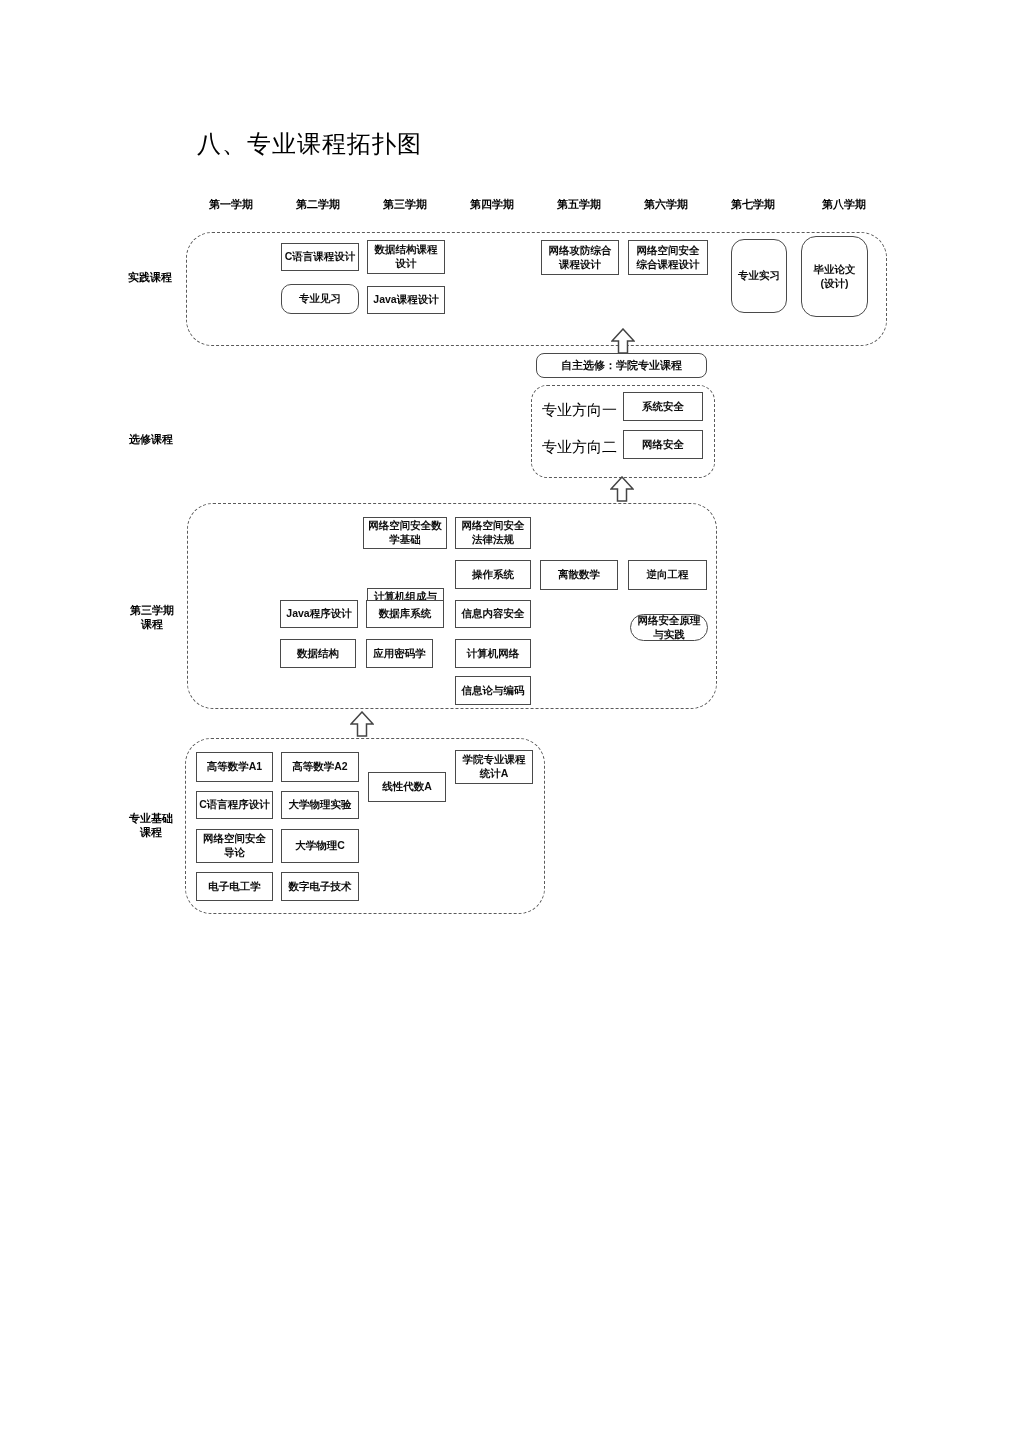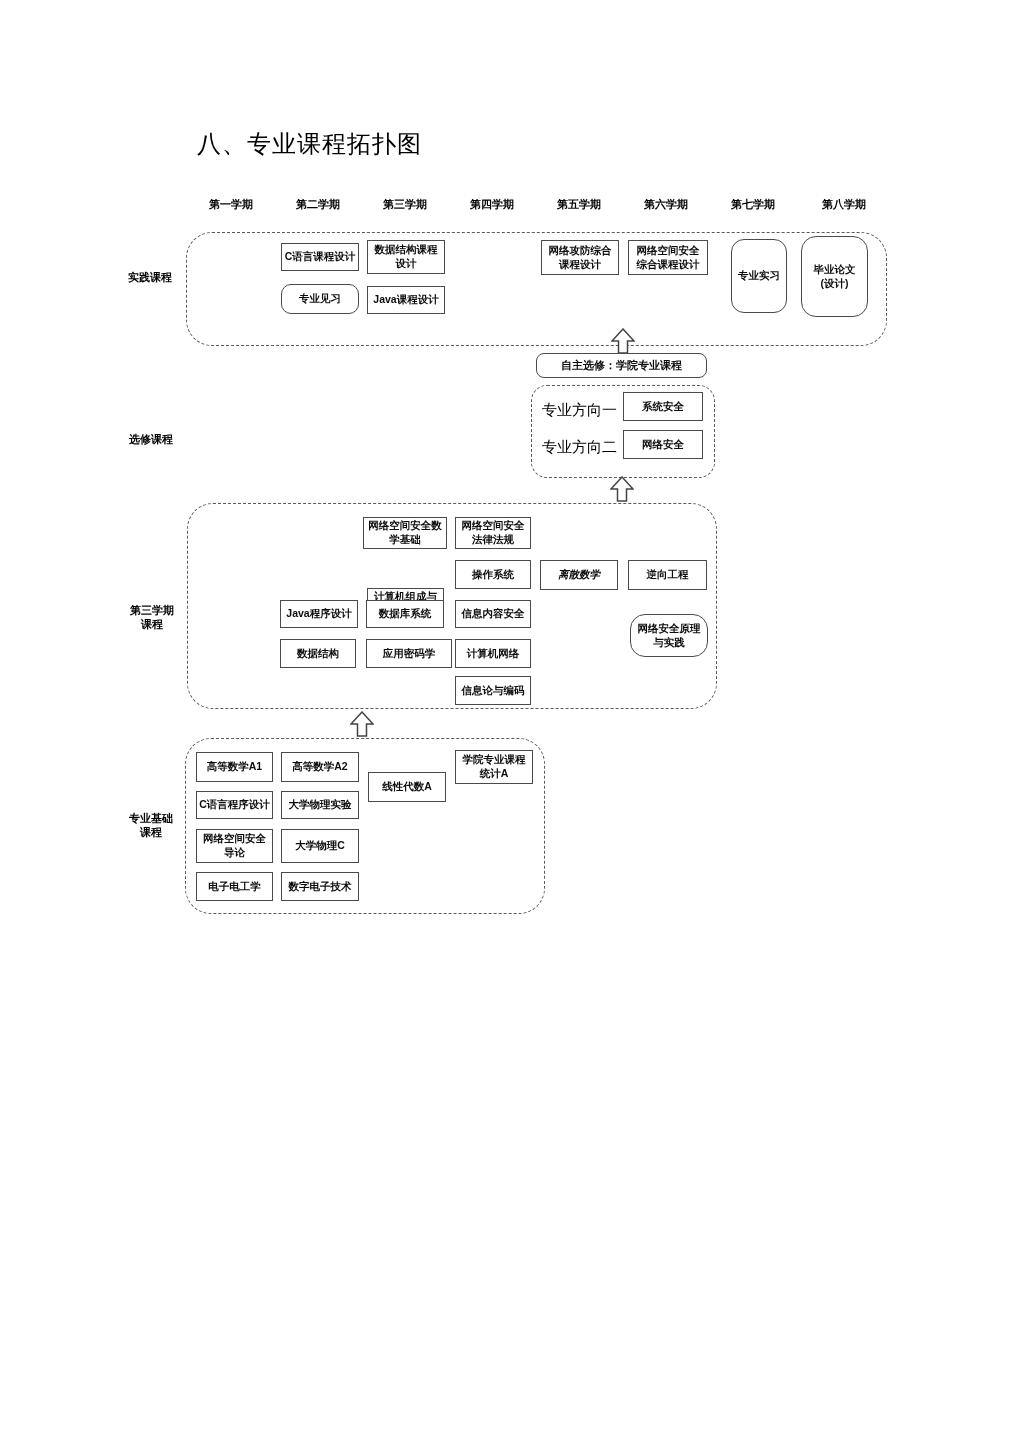--- a/index.html
+++ b/index.html
@@ -99,29 +99,29 @@
   <div class="side-label" style="left:120px;top:604px;">第三学期
 课程</div>
 
   <div class="course" style="left:363px;top:517px;width:84px;height:32px;">网络空间安全数
 学基础</div>
   <div class="course" style="left:455px;top:517px;width:76px;height:32px;">网络空间安全
 法律法规</div>
   <div class="course" style="left:367px;top:558px;width:77px;height:32px;margin-top:30px;">计算机组成与
 体系结构</div>
   <div class="course" style="left:455px;top:560px;width:76px;height:29px;">操作系统</div>
-  <div class="course" style="left:540px;top:560px;width:78px;height:30px;font-style:italic;">离散数学</div>
+  <div class="course" style="left:540px;top:560px;width:78px;height:30px;">离散数学</div>
   <div class="course" style="left:628px;top:560px;width:79px;height:30px;">逆向工程</div>
   <div class="course" style="left:280px;top:600px;width:78px;height:28px;">Java程序设计</div>
   <div class="course" style="left:366px;top:600px;width:78px;height:28px;">数据库系统</div>
   <div class="course" style="left:455px;top:600px;width:76px;height:28px;">信息内容安全</div>
-  <div class="course" style="left:630px;top:614px;width:78px;height:43px;border-radius:15px;">网络安全原理
+  <div class="course" style="left:630px;top:614px;width:78px;height:27px;border-radius:15px;">网络安全原理
 与实践</div>
   <div class="course" style="left:280px;top:639px;width:76px;height:29px;">数据结构</div>
-  <div class="course" style="left:366px;top:639px;width:86px;height:29px;">应用密码学</div>
+  <div class="course" style="left:366px;top:639px;width:67px;height:29px;">应用密码学</div>
   <div class="course" style="left:455px;top:639px;width:76px;height:29px;">计算机网络</div>
   <div class="course" style="left:455px;top:676px;width:76px;height:29px;">信息论与编码</div>
 
   <svg class="arrow" style="left:350px;top:711px;" width="24" height="26" viewBox="0 0 24 26">
     <polygon points="12,1 23,13 16.5,13 16.5,25 7.5,25 7.5,13 1,13" fill="#ffffff" stroke="#444" stroke-width="1.5"></polygon>
   </svg>
 
   <div class="section" style="left:185px;top:738px;width:358px;height:174px;border-radius:26px;"></div>
   <div class="side-label" style="left:119px;top:812px;">专业基础
 课程</div>

